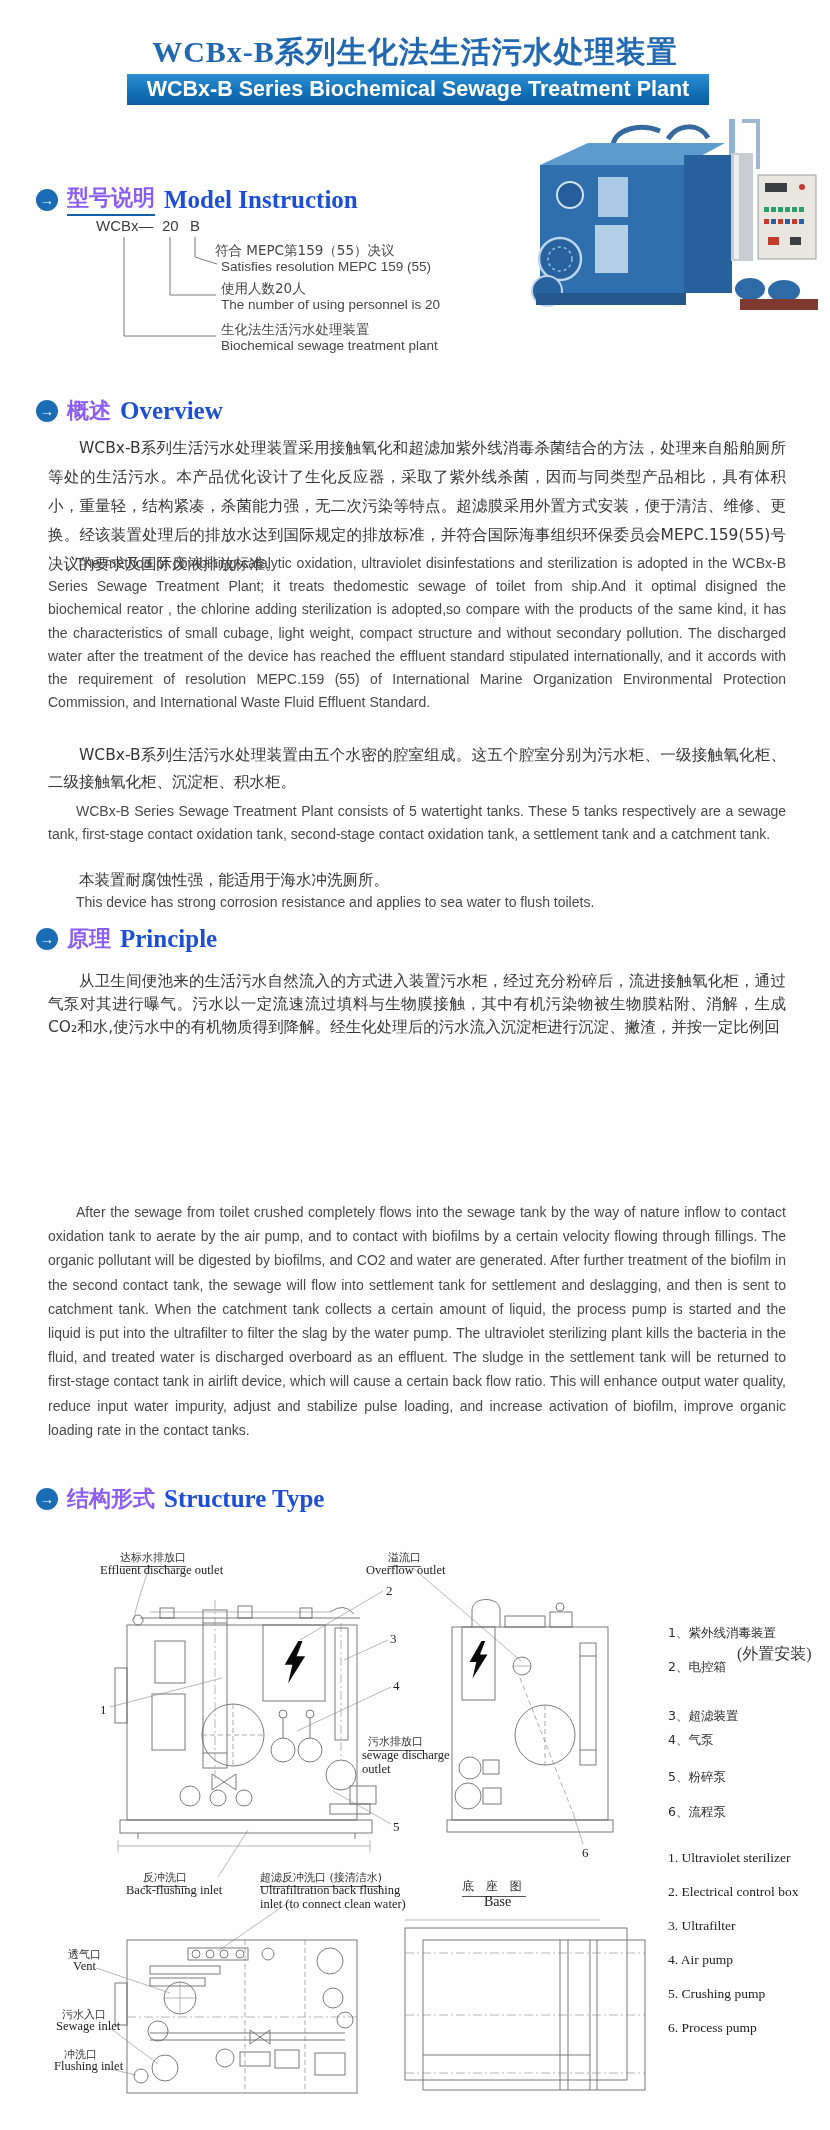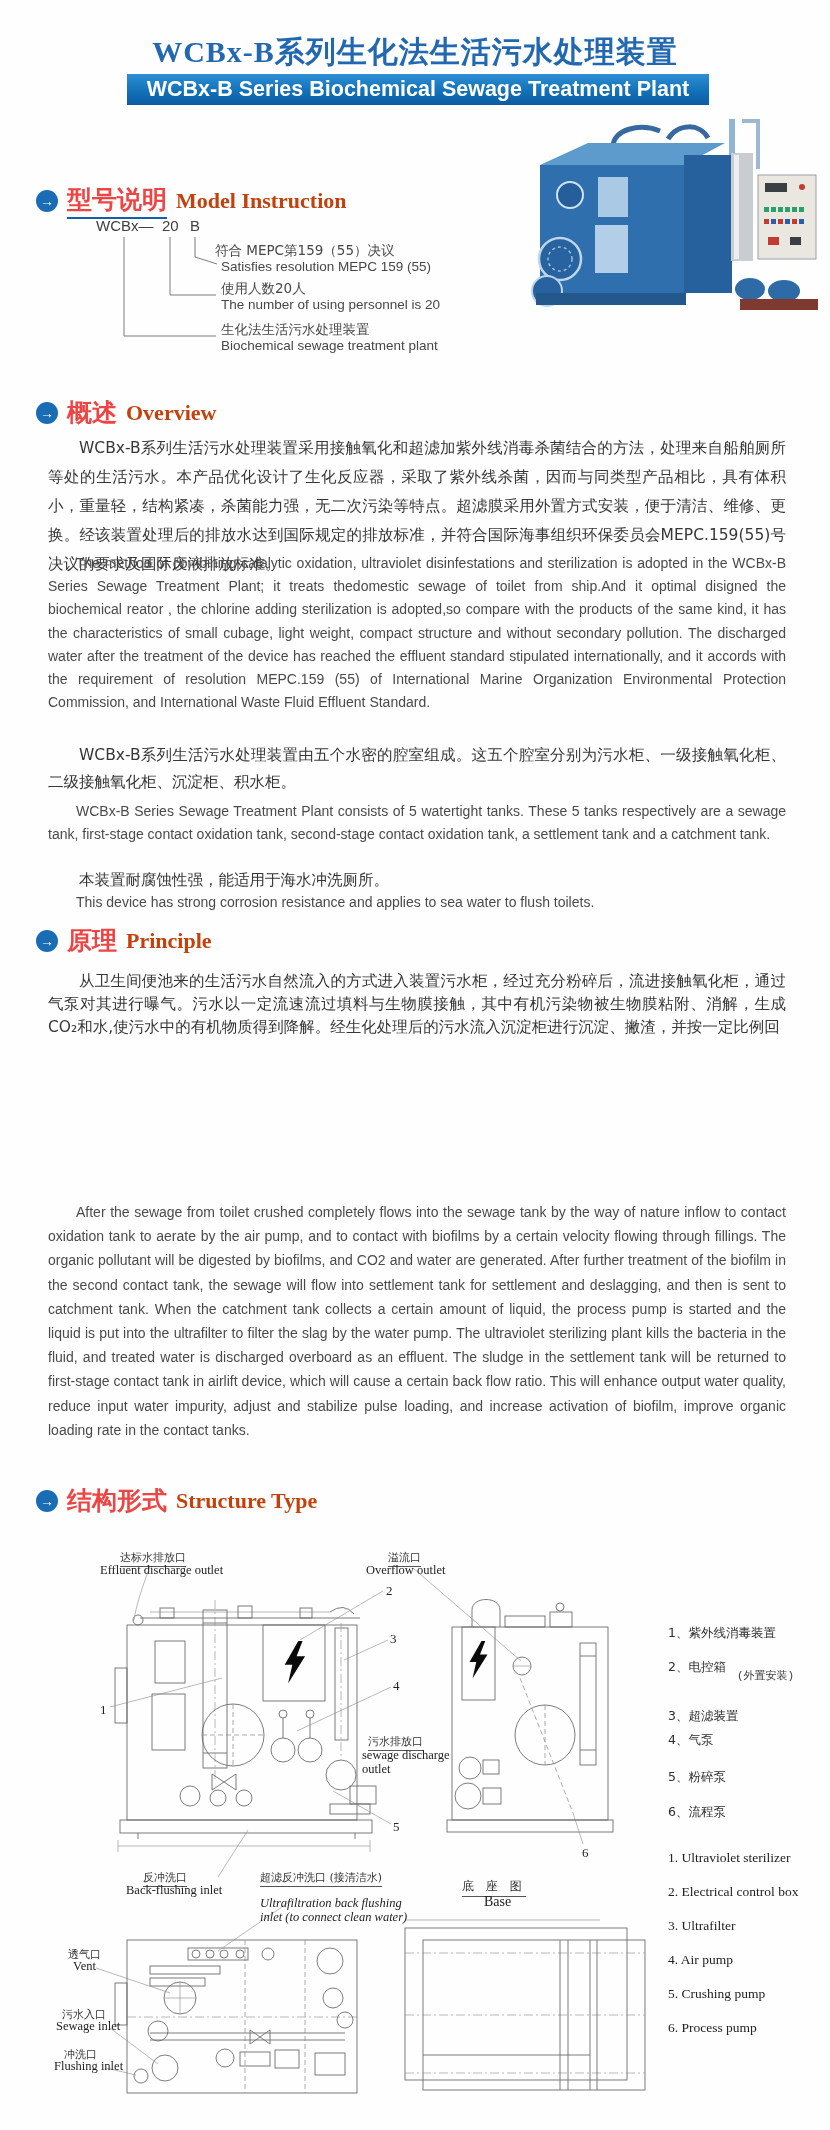--- a/index.html
+++ b/index.html
@@ -13,23 +13,23 @@
          font-size:30px;color:#2268b0;letter-spacing:1px;}
   .banner{top:74px;left:127px;width:582px;height:31px;
           background:linear-gradient(180deg,#2e8fd4 0%,#1271b8 55%,#0d5ca3 100%);
           color:#fff;text-align:center;font-weight:bold;font-size:21.5px;line-height:31px;
           font-family:"Liberation Sans",sans-serif;}
 
   
   .sec{display:flex;align-items:center;gap:9px;left:36px;}
   .sec .icon{width:22px;height:22px;border-radius:50%;background:#1a6db5;color:#fff;
              text-align:center;font-size:14px;line-height:22px;font-weight:bold;flex:0 0 22px;}
-  .sec .zh{font-family:Liberation Sans, sans-serif;font-weight:bold;font-size:25px;color:#ef4444;}
+  .sec .zh{font-family:Liberation Sans, sans-serif;font-weight:bold;font-size:22px;color:#8b5cf6;}
   .sec .zh.u{border-bottom:2px solid #135fa9;padding-bottom:1px;}
-  .sec .en{font-family:"Liberation Serif","DejaVu Serif",serif;font-weight:bold;font-size:22px;color:#c2410c;}
+  .sec .en{font-family:"Liberation Serif","DejaVu Serif",serif;font-weight:bold;font-size:25px;color:#1d4ed8;}
 
   
   .para{left:48px;width:738px;text-align:justify;}
   .pzh{font-size:15.5px;line-height:29px;color:#363636;font-family:"DejaVu Sans",sans-serif;}
   .pzh.tight{line-height:23px;}
   .pen{font-size:14px;line-height:23.2px;color:#4a4a4a;font-family:"Liberation Sans",sans-serif;}
   .pen.wide{line-height:24.2px;}
   .ind{text-indent:2em;}
 
   
@@ -39,21 +39,21 @@
   .mlab-en{font-size:13.5px;color:#474747;font-family:"Liberation Sans",sans-serif;white-space:nowrap;}
 
   
   .dlzh{font-size:11px;color:#333;font-family:"DejaVu Sans",sans-serif;white-space:nowrap;}
   .dlen{font-size:12.5px;color:#222;font-family:"Liberation Serif","DejaVu Serif",serif;white-space:nowrap;}
   .wrap{white-space:normal;line-height:14px;}
   .ul{border-bottom:1px solid #555;padding-bottom:1px;}
   .dnum{font-size:13px;color:#222;font-family:"Liberation Serif",serif;}
   .plist-zh{font-size:12.5px;color:#2e2e2e;font-family:"DejaVu Sans",sans-serif;white-space:nowrap;}
   .plist-en{font-size:13.5px;color:#222;font-family:"Liberation Serif","DejaVu Serif",serif;white-space:nowrap;}
-  .pnote{font-size:11px;color:#3a3a3a;font-family:Liberation Mono, monospace;white-space:nowrap;margin-top:24px;}
+  .pnote{font-size:16px;color:#3a3a3a;font-family:Liberation Serif, serif;white-space:nowrap;}
 
   svg .ln{fill:none;stroke:#6e6e6e;stroke-width:0.9;}
   svg .thin{fill:none;stroke:#8a8a8a;stroke-width:0.6;}
   svg .dash{fill:none;stroke:#8a8a8a;stroke-width:0.7;stroke-dasharray:5 3;}
   svg .dashdot{fill:none;stroke:#8a8a8a;stroke-width:0.6;stroke-dasharray:9 3 2 3;}
 </style>
 </head>
 <body>
 
 <div class="page">
@@ -297,21 +297,21 @@
     <span class="abs dlzh ul" style="top:22px;left:388px;">溢流口</span>
     <span class="abs dlen" style="top:35px;left:366px;">Overflow outlet</span>
 
     <span class="abs dlzh ul" style="top:206px;left:368px;">污水排放口</span>
     <span class="abs dlen wrap" style="top:220px;left:362px;width:100px;">sewage discharge outlet</span>
 
     <span class="abs dlzh ul" style="top:342px;left:143px;">反冲洗口</span>
     <span class="abs dlen" style="top:355px;left:126px;">Back-flushing inlet</span>
 
     <span class="abs dlzh ul" style="top:342px;left:260px;">超滤反冲洗口 (接清洁水)</span>
-    <span class="abs dlen wrap" style="top:368px;left:260px;width:148px;font-style:italic;">Ultrafiltration back flushing inlet (to connect clean water)</span>
+    <span class="abs dlen wrap" style="top:355px;left:260px;width:148px;">Ultrafiltration back flushing inlet (to connect clean water)</span>
 
     <span class="abs dlzh" style="top:419px;left:68px;">透气口</span>
     <span class="abs dlen" style="top:431px;left:73px;">Vent</span>
 
     <span class="abs dlzh" style="top:479px;left:62px;">污水入口</span>
     <span class="abs dlen" style="top:491px;left:56px;">Sewage inlet</span>
 
     <span class="abs dlzh" style="top:519px;left:64px;">冲洗口</span>
     <span class="abs dlen" style="top:531px;left:54px;">Flushing inlet</span>
 

